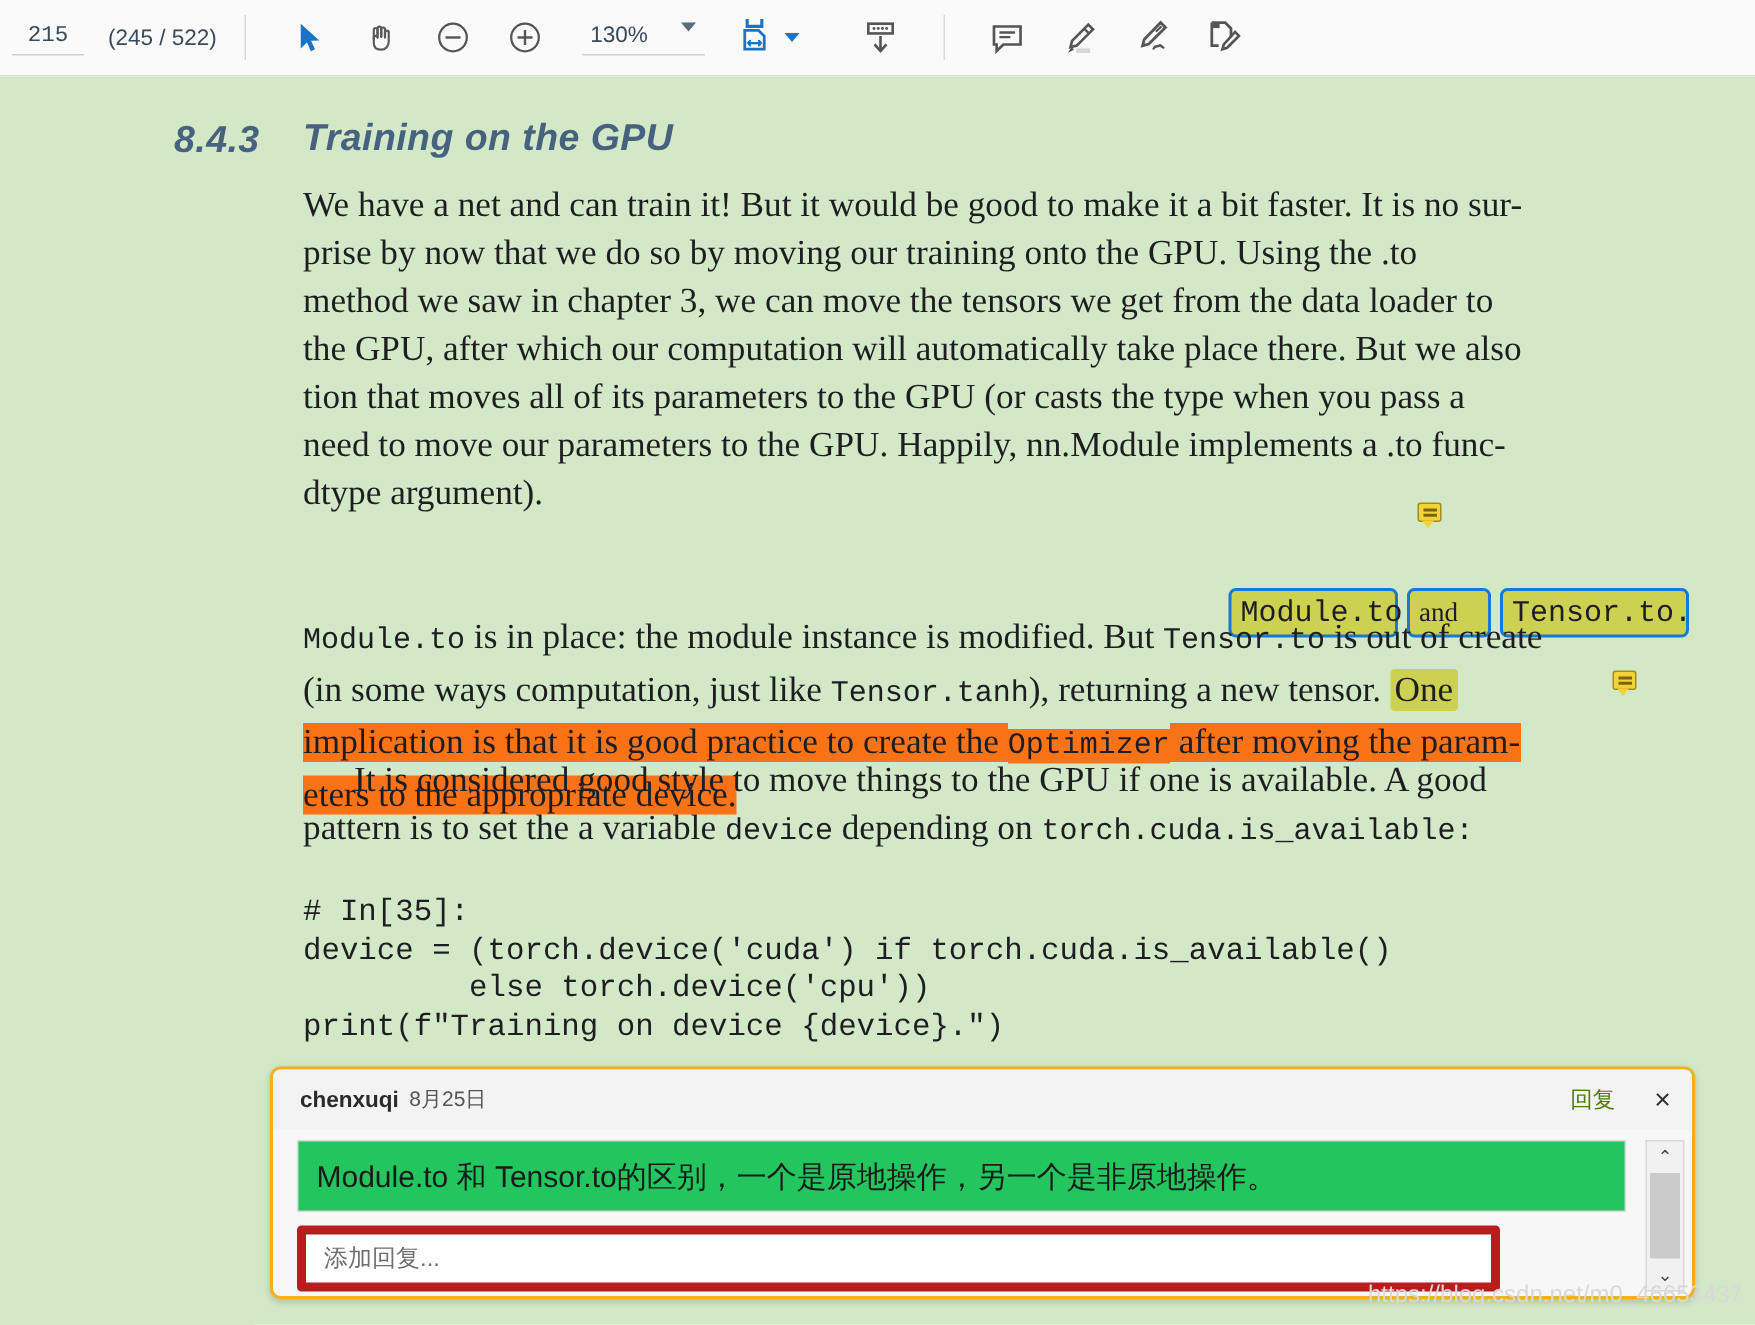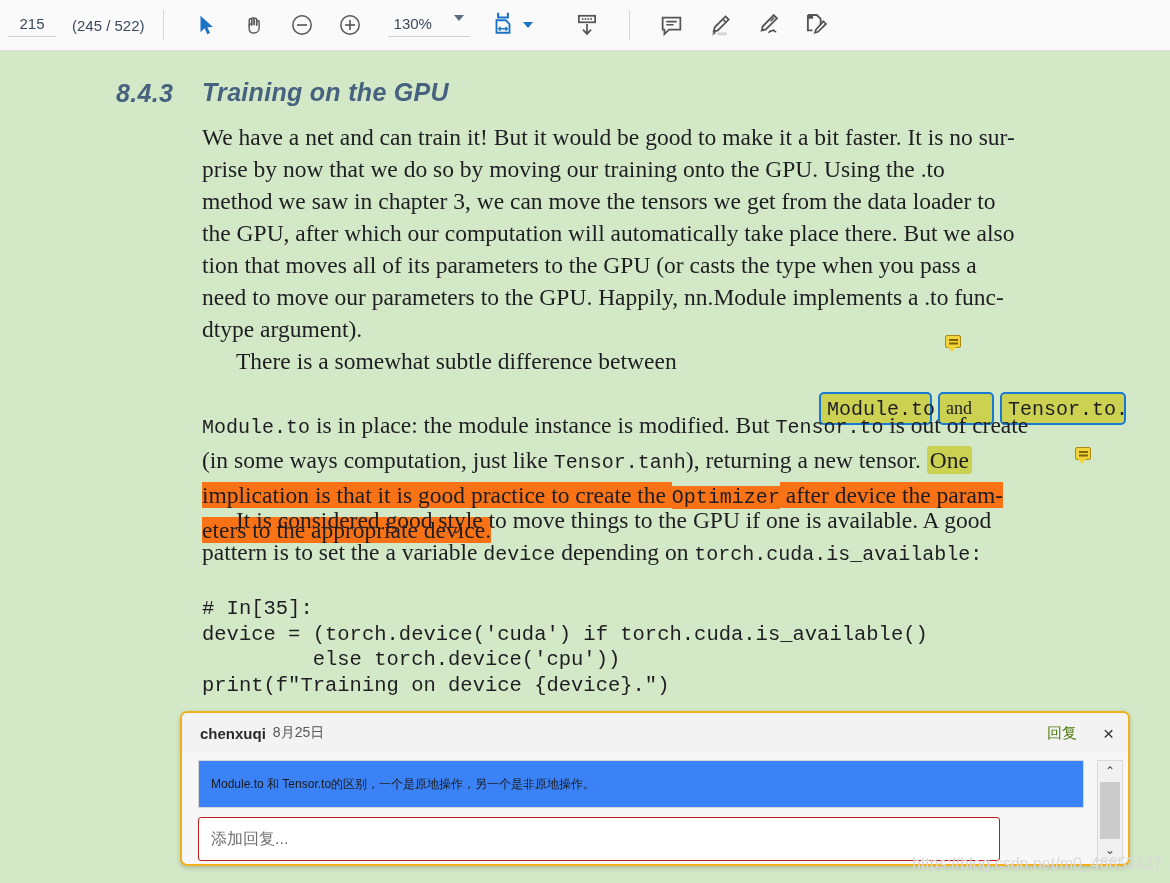--- a/index.html
+++ b/index.html
@@ -19,21 +19,21 @@
     border-bottom: 1px solid #dcdcdc;
     display: flex; align-items: center;
   }
   .page-input {
     width: 48px; margin-left: 8px;
     font-size: 15px; color: #3b4a5a;
     text-align: center;
     border: none; border-bottom: 1px solid #cfcfcf;
     background: transparent;
     padding: 2px 0 4px 0;
-    font-family: Liberation Sans, sans-serif;
+    font-family: Liberation Mono, monospace;
     outline: none;
   }
   .page-total {
     margin-left: 16px; font-size: 15px; color: #3b4a5a;
     white-space: nowrap;
   }
   .tb-sep {
     width: 1px; height: 30px; background: #d8d8d8;
     margin: 0 18px;
   }
@@ -152,29 +152,29 @@
   .cmt-reply-link {
     margin-left: auto; font-size: 15px; color: #4d7c0f; cursor: pointer;
   }
   .cmt-close {
     margin-left: 26px; font-size: 19px; color: #333;
     cursor: pointer; line-height: 1;
   }
   #cmt-body {
     position: absolute; left: 16px; top: 47px;
     width: 886px; height: 48px;
-    background: #3b82f6; border: 1px solid #d7d7d7;
+    background: #22c55e; border: 1px solid #d7d7d7;
     display: flex; align-items: center;
     padding: 0 12px;
-    font-size: 12px; color: #1a1a1a;
+    font-size: 20px; color: #1a1a1a;
   }
   #cmt-reply {
     position: absolute; left: 16px; top: 104px;
     width: 802px; height: 44px;
-    background: #fff; border: 1px solid #b91c1c;
+    background: #fff; border: 6px solid #b91c1c;
     border-radius: 3px;
     display: flex; align-items: center;
     padding: 0 12px;
     font-size: 16px; color: #6f6f6f;
     cursor: text;
   }
   #cmt-scroll {
     position: absolute; right: 5px; top: 47px;
     width: 26px; height: 101px;
     background: #f1f1f1; border: 1px solid #d9d9d9;
@@ -309,23 +309,20 @@
   <div class="para" style="top:70px">
     <div><span>We have a net and can train it! But it would be good to make it a bit faster. It is no sur-</span></div>
     <div><span>prise by now that we do so by moving our training onto the GPU. Using the .to</span></div>
     <div><span>method we saw in chapter 3, we can move the tensors we get from the data loader to</span></div>
     <div><span>the GPU, after which our computation will automatically take place there. But we also</span></div>
     <div><span>tion that moves all of its parameters to the GPU (or casts the type when you pass a</span></div>
     <div><span>need to move our parameters to the GPU. Happily, nn.Module implements a .to func-</span></div>
     <div><span>dtype argument).</span></div>
   </div>
 
-  <div class="para" style="top:294px; text-align:justify; width:610px; text-indent:34px">
-    <span>There is a somewhat subtle difference between</span>
-  </div>
 
   <div class="selbox" style="left:819px; top:341px; width:113px; height:33px;">
     <span class="selbox-txt" style="left:6px; top:4px;">Module.to</span>
   </div>
   <div class="selbox" style="left:938px; top:341px; width:56px; height:33px;">
     <span class="selbox-txt" style="left:6px; top:4px; font-family:'Liberation Serif',serif; font-size:18px;">and</span>
   </div>
   <div class="selbox" style="left:1000px; top:341px; width:126px; height:33px;">
     <span class="selbox-txt" style="left:6px; top:4px;">Tensor.to.</span>
   </div>
@@ -334,21 +331,21 @@
     </div>
 
   <div class="para" style="top:326px">
     <div style="margin-top:32px">
       <span class="mono">Module.to</span><span> is in place: the module instance is modified. But </span><span class="mono">Tensor.to</span><span> is out of create</span>
     </div>
     <div>
       <span>(in some ways computation, just like </span><span class="mono">Tensor.tanh</span><span>), returning a new tensor. </span><span class="hl-pad">One</span>
     </div>
     <div>
-      <span class="hl">implication is that it is good practice to create the </span><span class="hl mono">Optimizer</span><span class="hl"> after device the param-</span>
+      <span class="hl">implication is that it is good practice to create the </span><span class="hl mono">Optimizer</span><span class="hl"> after moving the param-</span>
     </div>
     <div>
       <span class="hl">eters to the appropriate device.</span>
     </div>
   </div>
   <div class="cmt-marker" style="left:1075px; top:396px;">
       <i></i>
     </div>
 
   <div class="para" style="top:453px">

